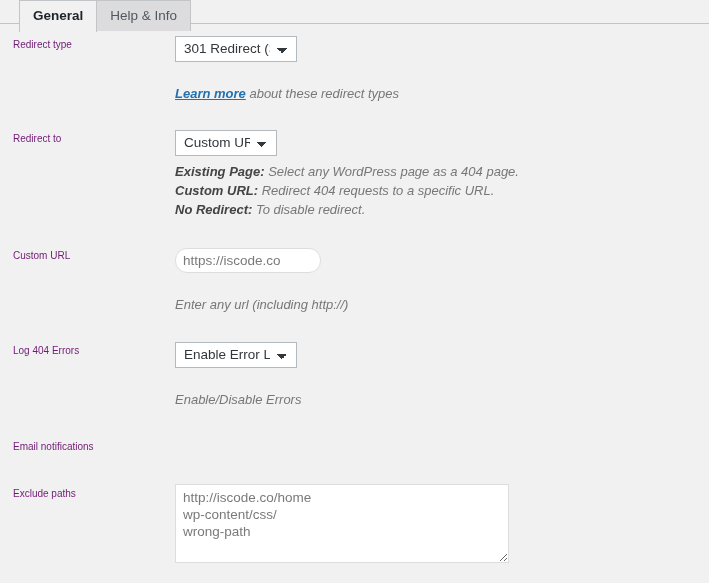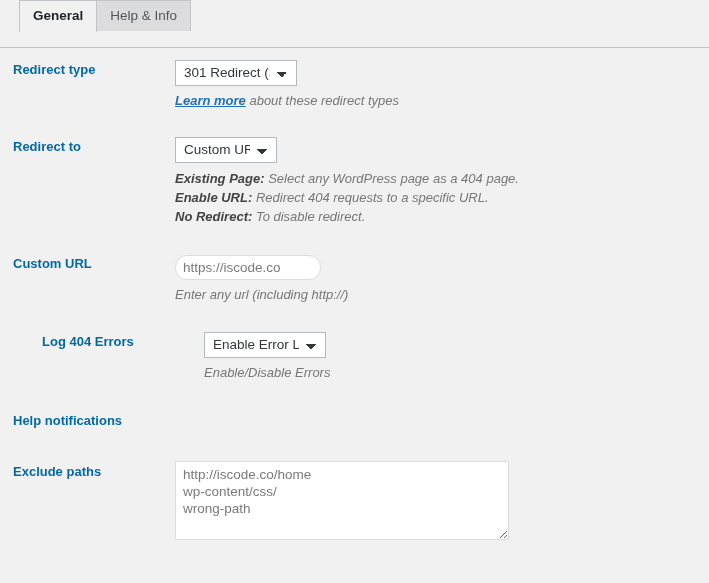--- a/index.html
+++ b/index.html
@@ -12,21 +12,21 @@
     background: #f1f1f1;
     font-family: "Liberation Sans", sans-serif;
     font-size: 13px;
     color: #444;
     overflow: hidden;
   }
 
   
   .tab-bar {
     position: relative;
-    height: 48px;
+    height: 24px;
     padding-left: 19px;
     box-sizing: border-box;
   }
   .tab-bar::after {
     content: "";
     position: absolute;
     left: 0;
     right: 0;
     bottom: 0;
     height: 1px;
@@ -65,40 +65,40 @@
   }
   .row {
     display: flex;
     align-items: flex-start;
   }
   .row .label-cell {
     width: 175px;
     min-width: 175px;
     box-sizing: border-box;
     padding: 15px 10px 15px 13px;
-    font-weight: bold;
-    color: #0369a1;
-    font-size: 13px;
+    font-weight: normal;
+    color: #701a75;
+    font-size: 10px;
     line-height: 1.3;
   }
   .row .field-cell {
     flex: 1;
     box-sizing: border-box;
     padding: 13px 10px 13px 0;
     min-width: 0;
   }
 
   
   .row-redirect-type .label-cell { padding-top: 14px; }
   .row-redirect-type .field-cell { padding-top: 12px; }
   .row-redirect-to  .label-cell { padding-top: 16px; }
   .row-redirect-to  .field-cell { padding-top: 14px; }
   .row-custom-url   .label-cell { padding-top: 17px; }
   .row-custom-url   .field-cell { padding-top: 16px; }
-  .row-log-errors   .label-cell { padding-top: 17px; margin-left: 29px; }
+  .row-log-errors   .label-cell { padding-top: 17px; }
   .row-log-errors   .field-cell { padding-top: 15px; }
   .row-email-notif  .label-cell { padding-top: 18px; }
   .row-email-notif  .field-cell { padding-top: 14px; }
   .row-email-addr   .label-cell { padding-top: 17px; }
   .row-email-addr   .field-cell { padding-top: 16px; }
   .row-exclude      .label-cell { padding-top: 19px; }
   .row-exclude      .field-cell { padding-top: 16px; }
 
   
   select.wp-select {
@@ -175,21 +175,21 @@
   }
 
   
   .desc {
     font-style: italic;
     font-size: 13px;
     color: #777;
     line-height: 19px;
     margin: 0;
   }
-  .desc-top { margin-top: 5px; }
+  .desc-top { margin-top: 22px; }
   .desc-list { margin-top: 6px; }
   .desc-list .desc-line { display: block; }
   .desc-line b {
     font-weight: bold;
     font-style: italic;
     color: #444;
     text-align: center;
   }
   a.learn-more {
     color: #2271b1;
@@ -218,21 +218,21 @@
   </div>
 
   <div class="row row-redirect-to">
     <div class="label-cell">Redirect to</div>
     <div class="field-cell">
       <select class="wp-select sel-redirect-to">
         <option>Custom URL</option>
       </select>
       <div class="desc desc-list">
         <span class="desc-line"><b>Existing Page:</b><span> Select any WordPress page as a 404 page.</span></span>
-        <span class="desc-line"><b>Enable URL:</b><span> Redirect 404 requests to a specific URL.</span></span>
+        <span class="desc-line"><b>Custom URL:</b><span> Redirect 404 requests to a specific URL.</span></span>
         <span class="desc-line"><b>No Redirect:</b><span> To disable redirect.</span></span>
       </div>
     </div>
   </div>
 
   <div class="row row-custom-url">
     <div class="label-cell">Custom URL</div>
     <div class="field-cell">
       <input class="wp-text" type="text" value="https://iscode.co" style="">
       <p class="desc desc-top">Enter any url (including http://)</p>
@@ -243,21 +243,21 @@
     <div class="label-cell">Log 404 Errors</div>
     <div class="field-cell">
       <select class="wp-select sel-log-errors">
         <option>Enable Error Logs</option>
       </select>
       <p class="desc desc-top">Enable/Disable Errors</p>
     </div>
   </div>
 
   <div class="row row-email-notif">
-    <div class="label-cell">Help notifications</div>
+    <div class="label-cell">Email notifications</div>
   </div>
 
 
   <div class="row row-exclude">
     <div class="label-cell">Exclude paths</div>
     <div class="field-cell">
       <textarea class="wp-textarea" style="">http://iscode.co/home
 wp-content/css/
 wrong-path</textarea>
 

